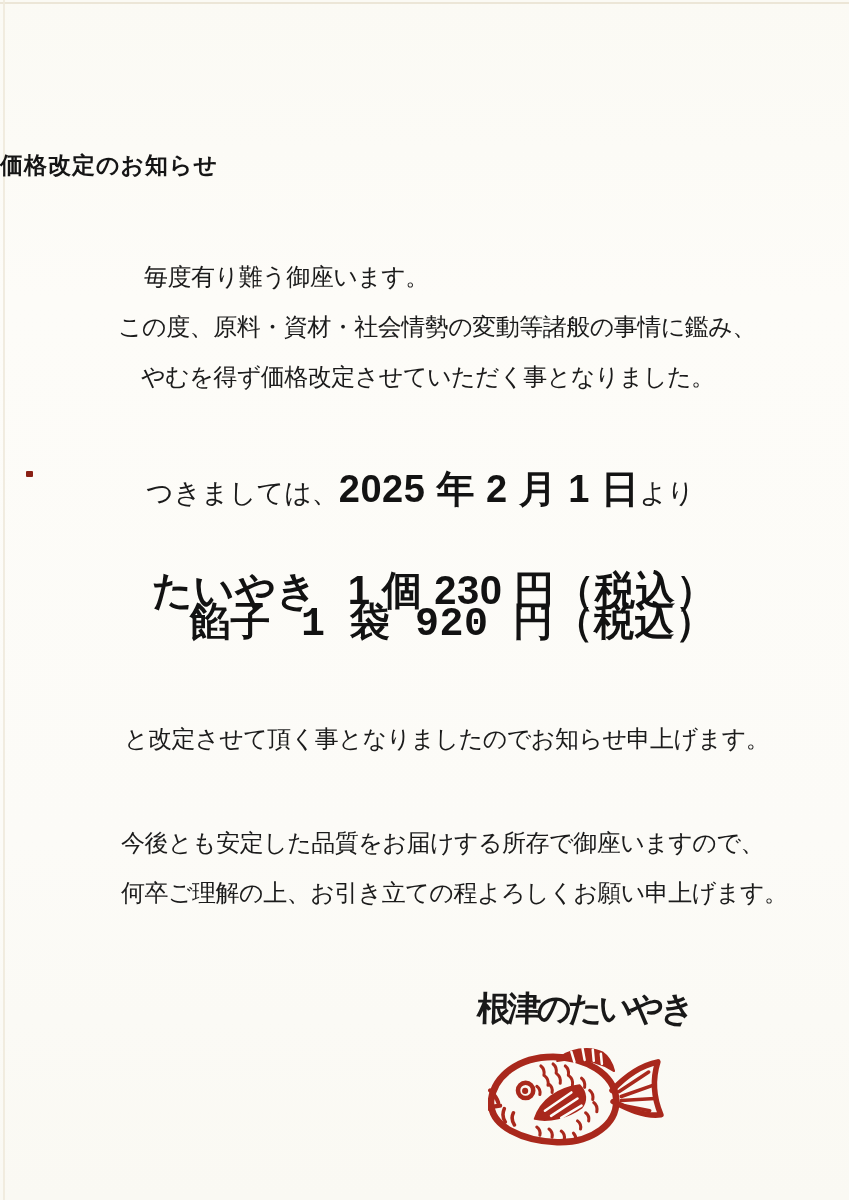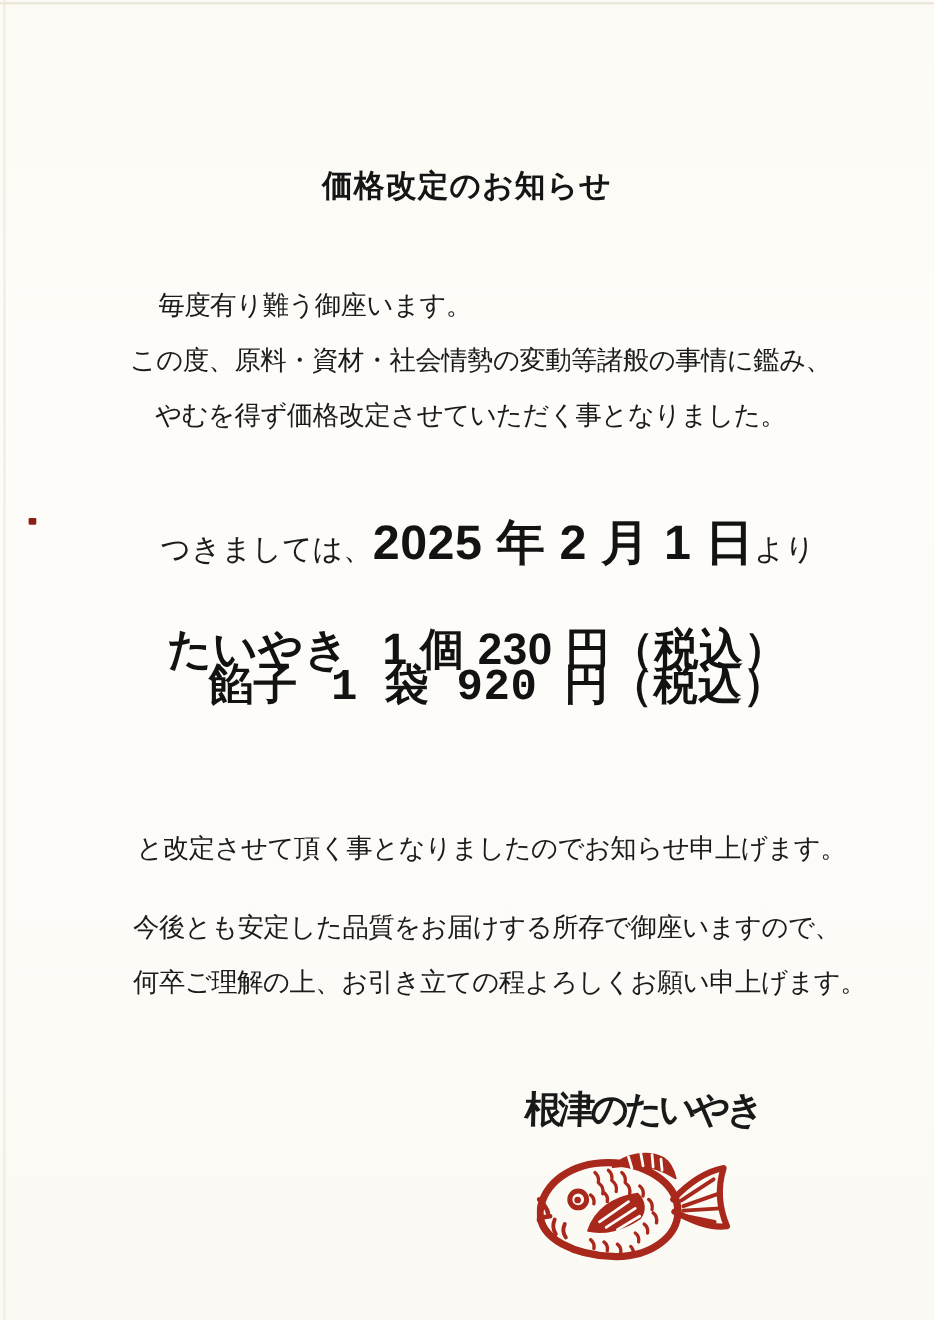--- a/index.html
+++ b/index.html
@@ -27,63 +27,63 @@
     background: #f0eadd; opacity: 0.9;
   }
   .speck-red {
     position: absolute; left: 26px; top: 471px; width: 7px; height: 6px;
     background: #8a2015; border-radius: 1px;
   }
   .abs { position: absolute; white-space: nowrap; }
 
   .title {
     left: 0; right: 0; top: 150px;
-    text-align: center;
+    text-align: left;
     font-family: "Liberation Sans", "DejaVu Sans", sans-serif;
     font-weight: 700;
-    font-size: 28px;
+    font-size: 23px;
     letter-spacing: 1px;
     color: #151515;
   }
   .body-line {
     font-size: 24px;
     letter-spacing: -0.5px;
     color: #1b1b1b;
   }
   .line-greeting   { left: 144px; top: 261px; }
   .line-reason1    { left: 118px; top: 311px; text-align: center; }
   .line-reason2    { left: 141px; top: 361px; }
 
   .line-effective  { left: 146px; top: 464px; }
   .line-effective .serif-part {
     font-size: 27px;
     vertical-align: baseline;
   }
   .line-effective .date-part {
     font-family: "Liberation Sans", "DejaVu Sans", sans-serif;
     font-weight: 700;
-    font-size: 44px;
+    font-size: 38px;
     letter-spacing: 0.5px;
     vertical-align: baseline;
     color: #131313;
   }
 
   .price-line {
     font-family: "Liberation Sans", "DejaVu Sans", sans-serif;
     font-weight: 700;
     font-size: 40px;
     letter-spacing: 0.5px;
     color: #121212;
     display: flex;
   }
   .price-1 { left: 152px; top: 534px; margin-top: 29px; }
   .price-2 { left: 190px; top: 594px; font-family: Liberation Mono, monospace; }
   .price-line .price-detail { margin-left: 30px; }
 
-  .line-announce   { left: 124px; top: 723px; margin-top: 32px; }
+  .line-announce   { left: 124px; top: 723px; }
   .line-closing1   { left: 121px; top: 827px; }
   .line-closing2   { left: 121px; top: 877px; }
 
   .signature {
     left: 477px; top: 986px;
     font-family: "Liberation Sans", "DejaVu Sans", sans-serif;
     font-weight: 900;
     font-size: 34px;
     letter-spacing: -4px;
     color: var(--ink-color, #191919);

